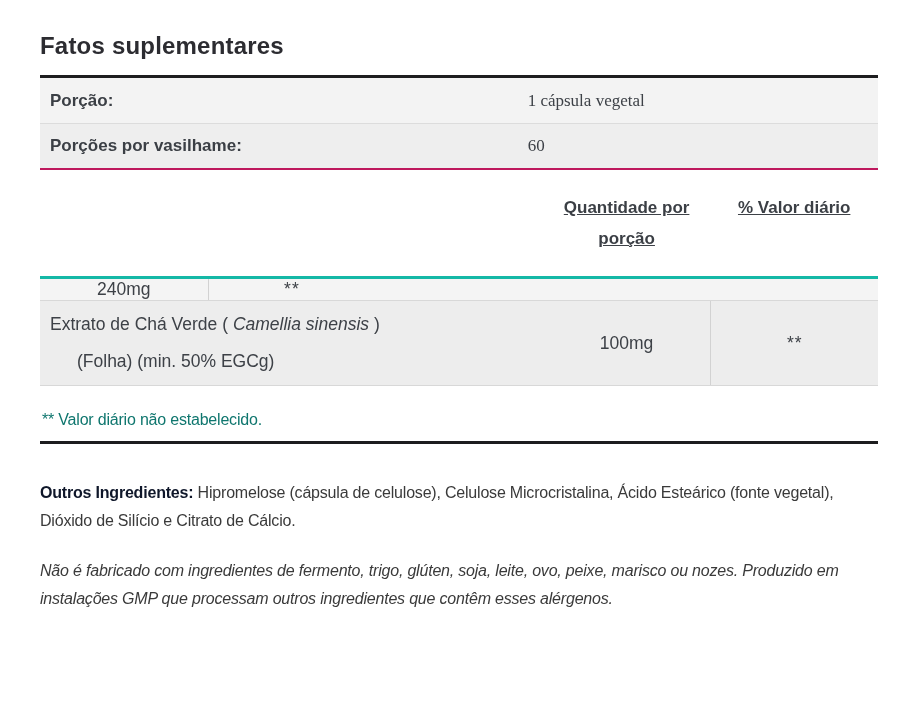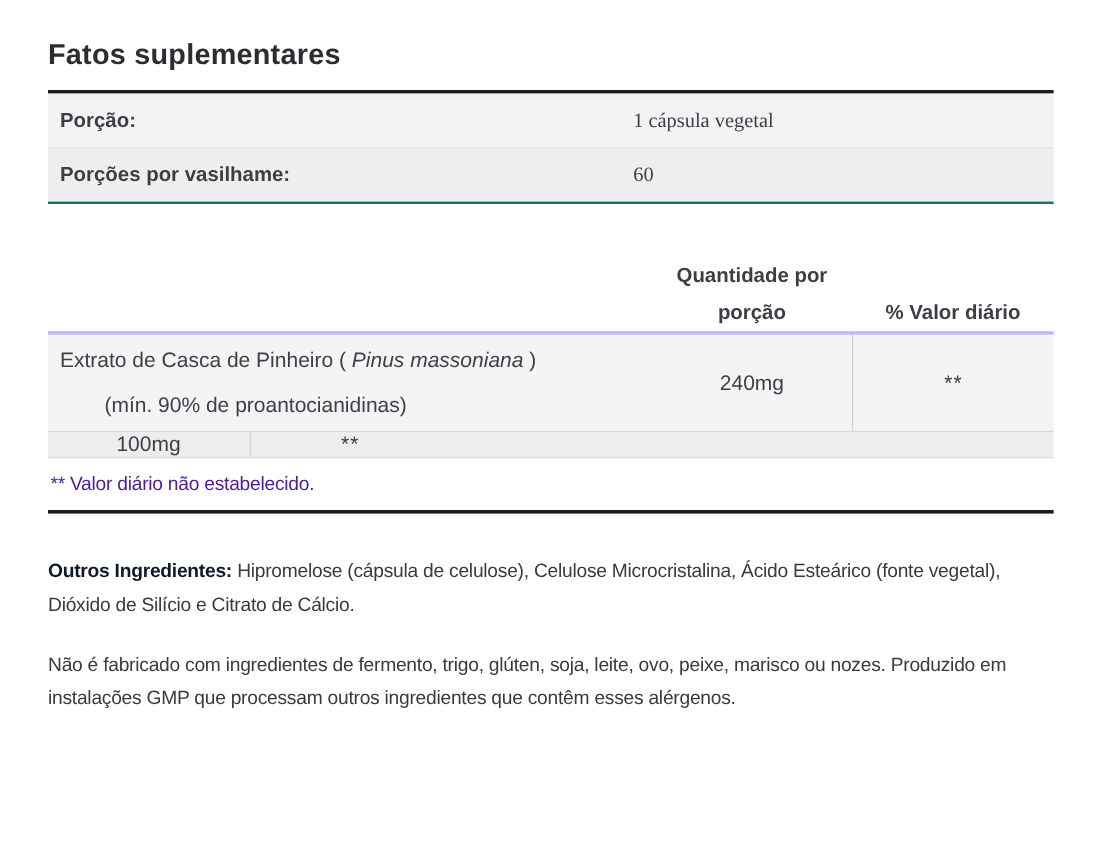--- a/index.html
+++ b/index.html
@@ -16,30 +16,30 @@
     font-size: 24px; font-weight: 700; color: #2c2c31;
     line-height: 32px; margin-bottom: 13px; letter-spacing: 0.2px;
   }
 
   
   .serving-table { border-top: 3px solid #1d1d1f; width: 838px; }
   .s-row {
     display: flex; align-items: center; height: 46px;
     border-bottom: 1px solid #dcdcdc;
   }
-  .s-row.alt { background: #eeeeee; border-bottom: 2px solid #0f766e; }
+  .s-row.alt { background: #eeeeee; border-bottom: 2px solid #be185d; }
   .s-row.first { background: #f3f3f3; }
   .s-label { width: 57%; padding-left: 10px; font-weight: 700; font-size: 17px; color: #3b3f45; }
   .s-value { width: 43%; padding-left: 10px; font-size: 17px; font-family: Liberation Serif, serif; }
 
   
   .facts-table { margin-top: 22px; width: 838px; }
   .f-header {
-    display: flex; align-items: flex-end; min-height: 87px;
-    border-bottom: 3px solid #c4b5fd; background: #ffffff;
+    display: flex; align-items: flex-start; min-height: 87px;
+    border-bottom: 3px solid #14b8a6; background: #ffffff; text-decoration: underline;
   }
   .col-name { width: 60%; padding-left: 10px; }
   .col-amt  { width: 20%; text-align: center; }
   .col-dv   { width: 20%; text-align: center; }
   .hdr { font-weight: 700; font-size: 17px; line-height: 31px; color: #3b3f45; padding-left: 0; }
 
   .f-row { display: flex; align-items: stretch; border-bottom: 1px solid #d8d8d8; }
   .f-row .col-name { font-size: 17.5px; line-height: 37px; padding-top: 3px; padding-bottom: 3px; }
   .f-row.row-b .col-name { padding-top: 5px; padding-bottom: 5px; }
   .f-row .col-amt, .f-row .col-dv {
@@ -48,31 +48,31 @@
   .f-row .col-dv { border-left: 1px solid #d2d2d2; letter-spacing: 1px; }
   .row-a { background: #f4f4f4; }
   .row-b { background: #ededed; }
   .name-text { display: block; max-width: 432px; }
   .indent-a { padding-left: 37px; }
   .indent-b { padding-left: 27px; }
   .latin { font-style: italic; }
 
   .f-footnote {
     background: #ffffff; border-bottom: 3px solid #1d1d1f;
-    padding: 13px 2px 12px 2px; font-size: 16px; color: #4c1d95;
+    padding: 25px 2px 12px 2px; font-size: 16px; color: #0f766e;
     letter-spacing: -0.2px;
   }
 
   
   .note {
     width: 838px; font-size: 16px; line-height: 28px; color: #3a3a3a;
     letter-spacing: -0.2px;
   }
   .note.first { margin-top: 35px; }
-  .note.second { margin-top: 22px; }
+  .note.second { margin-top: 22px; font-style: italic; }
   .note b { color: #0f172a; }
 </style>
 </head>
 <body>
 
 <div class="page">
 
   <div class="page-title">Fatos suplementares</div>
 
   <div class="serving-table">
@@ -88,29 +88,29 @@
 
   <div class="facts-table">
 
     <div class="f-header">
       <div class="col-name"></div>
       <div class="col-amt hdr">Quantidade por porção</div>
       <div class="col-dv hdr">% Valor diário</div>
     </div>
 
     <div class="f-row row-a">
-      <div class="col-name">
-        <span class="name-text"><span>Extrato de Casca de Pinheiro ( </span><span class="latin">Pinus massoniana</span><span> )</span></span>
-        <div class="indent-a">(mín. 90% de proantocianidinas)</div>
-      </div>
       <div class="col-amt">240mg</div>
       <div class="col-dv">**</div>
     </div>
 
     <div class="f-row row-b">
+      <div class="col-name">
+        <span class="name-text"><span>Extrato de Chá Verde ( </span><span class="latin">Camellia sinensis</span><span> )</span></span>
+        <div class="indent-b">(Folha) (min. 50% EGCg)</div>
+      </div>
       <div class="col-amt">100mg</div>
       <div class="col-dv">**</div>
     </div>
 
     <div class="f-footnote">** Valor diário não estabelecido.</div>
 
   </div>
 
   <p class="note first"><b>Outros Ingredientes:</b><span> Hipromelose (cápsula de celulose), Celulose Microcristalina, Ácido Esteárico (fonte vegetal), Dióxido de Silício e Citrato de Cálcio.</span></p>
 

